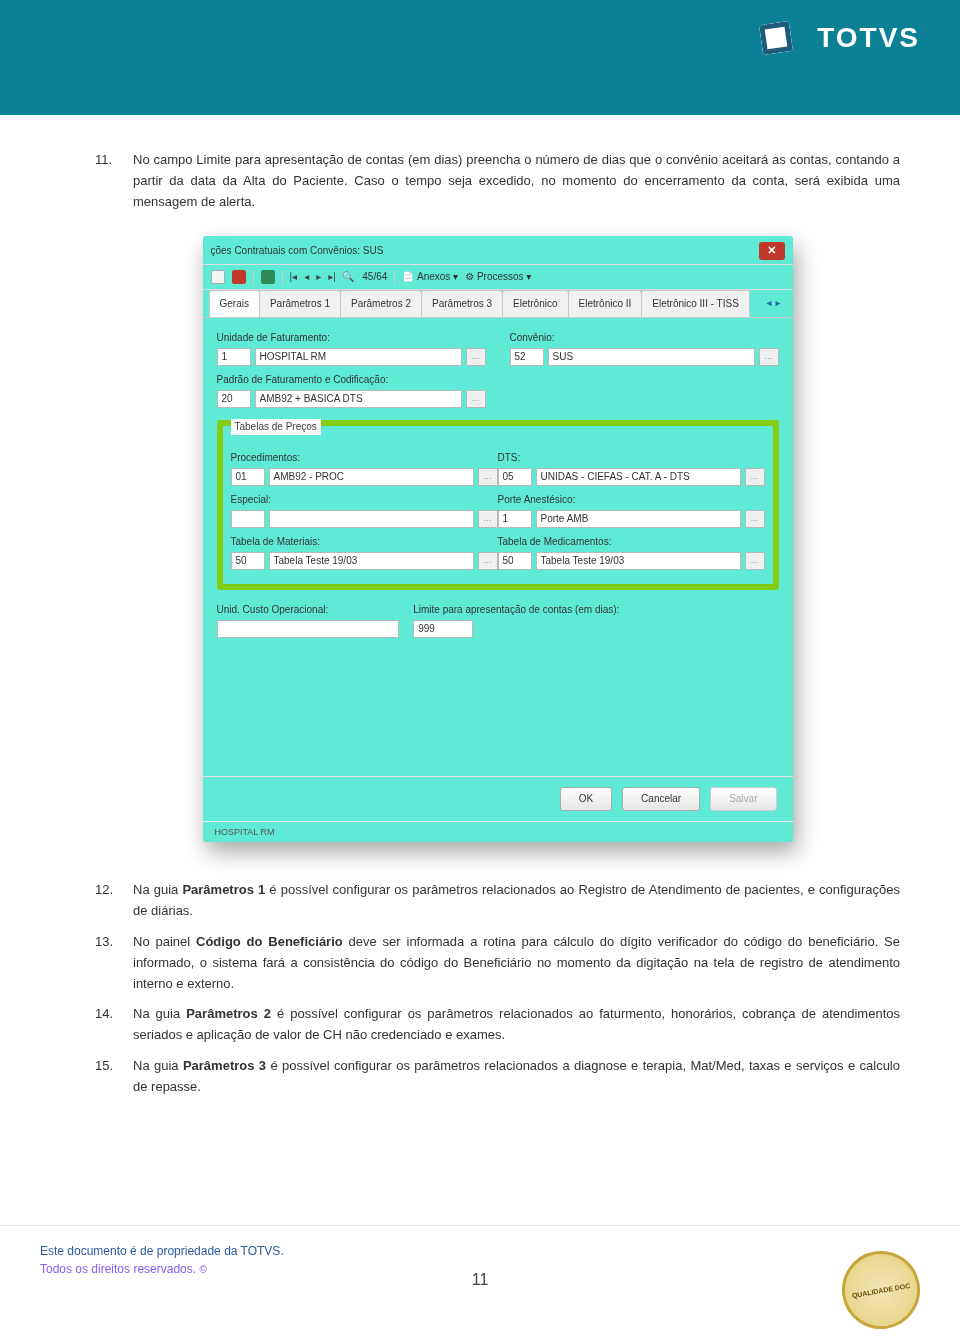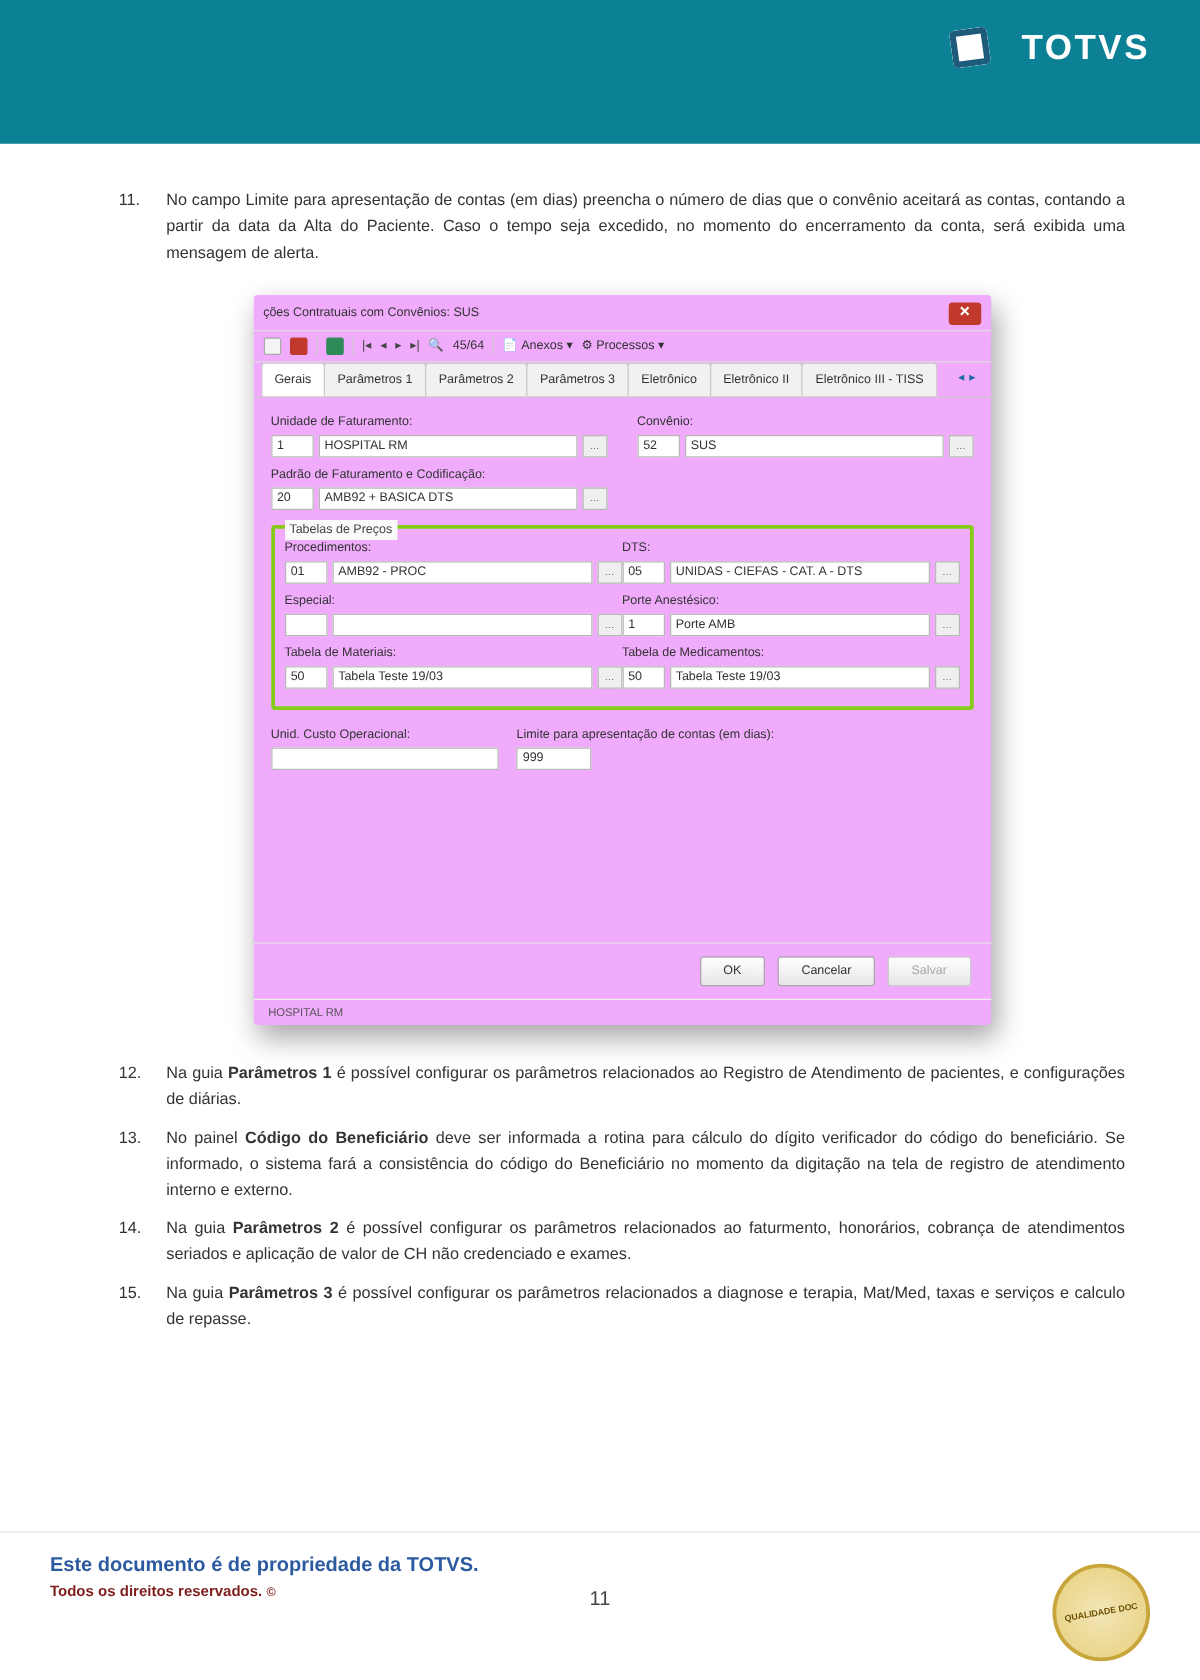--- a/index.html
+++ b/index.html
@@ -6,21 +6,21 @@
 .page{width:960px;height:1344px;position:relative;overflow:hidden}
 .topband{background:#0c8196;height:115px;position:relative}
 .logo{position:absolute;right:40px;top:22px;display:flex;align-items:center;gap:26px}
 .logo-cube{width:30px;height:30px;background:#fff;border-radius:4px;position:relative;transform:rotate(-8deg);box-shadow:inset 0 0 0 5px #1d5b7a}
 .logo-text{font-weight:bold;color:#fff;font-size:28px;letter-spacing:2px}
 .body{padding:35px 60px 0 95px;font-size:13px;line-height:1.6;color:#333}
 .li{display:flex;margin-bottom:10px}
 .ln{width:30px;flex:none;text-align:left;padding-right:8px}
 .lt{flex:1;text-align:justify}
 .lt b{font-weight:bold}
-.sshot{margin:24px auto 28px;width:590px;background:#f0abfc;border-radius:3px;box-shadow:4px 10px 22px rgba(0,0,0,.35);font-size:10px;color:#333}
+.sshot{margin:24px auto 38px;width:590px;background:#5eead4;border-radius:3px;box-shadow:4px 10px 22px rgba(0,0,0,.35);font-size:10px;color:#333}
 .ttl{display:flex;justify-content:space-between;align-items:center;padding:6px 8px 4px;border-bottom:1px solid #ddd}
 .close{background:#c0392b;color:#fff;border-radius:3px;padding:0 8px;font-weight:bold;font-size:11px}
 .tbar{display:flex;align-items:center;gap:7px;padding:4px 8px;border-bottom:1px solid #dadada}
 .micon{width:12px;height:12px;display:inline-block;border:1px solid #aaa;background:#f4f4f4;border-radius:2px}
 .micon.g{background:#2e8b57;border-color:#2e8b57}
 .micon.r{background:#c0392b;border-color:#c0392b}
 .sep{width:1px;height:14px;background:#ccc}
 .tabs{display:flex;border-bottom:1px solid #c9c9c9;padding:0 6px}
 .tab{padding:5px 10px;border:1px solid #c9c9c9;border-bottom:none;background:#f1f1f1;margin-right:-1px;font-size:10px;white-space:nowrap;border-top-left-radius:3px;border-top-right-radius:3px}
 .tab.active{background:#fff;font-weight:normal}
@@ -28,31 +28,31 @@
 .tabs-right span{font-size:10px}
 .form{padding:8px 14px 12px;display:grid;grid-template-columns:1fr 1fr;column-gap:24px}
 .lbl{font-size:10px;color:#333;margin-top:4px}
 .lbl.b{font-weight:normal}
 .row{display:flex;gap:4px;align-items:center;margin:2px 0 6px}
 .inp{border:1px solid #b8b8b8;background:#fff;height:16px;padding:0 4px;font-size:10px;display:flex;align-items:center}
 .inp.sm{width:24px}
 .inp.lg{flex:1}
 .btn3{width:18px;height:16px;border:1px solid #b8b8b8;background:#efefef;display:flex;align-items:center;justify-content:center;font-size:8px;color:#666}
 .full{grid-column:1/3}
-.gb{border:3px solid #84cc16;border-radius:3px;padding:4px 8px 8px;position:relative;margin-top:6px}
+.gb{border:6px solid #84cc16;border-radius:3px;padding:20px 8px 8px;position:relative;margin-top:6px}
 .gb-title{position:absolute;top:-7px;left:8px;background:#fafafa;padding:0 4px;font-size:10px;color:#444}
 .g2{display:grid;grid-template-columns:1fr 1fr;}
 .bigspace{height:120px}
 .dbtns{display:flex;justify-content:flex-end;gap:10px;padding:10px 16px;border-top:1px solid #e0e0e0}
 .dbtn{border:1px solid #aaa;background:linear-gradient(#fff,#e6e6e6);border-radius:3px;padding:3px 18px;font-size:10px}
 .dbtn.dis{color:#aaa;border-color:#ccc}
 .frag{padding:3px 12px;font-size:9px;color:#555;border-top:1px solid #eee}
 .footer{position:absolute;left:0;right:0;bottom:0;height:100px;border-top:1px solid #e5e5e5;padding:18px 40px 0}
-.ft1{color:#2c5aa0;font-weight:bold;font-size:16px}
-.ft2{color:#7f1d1d;font-weight:bold;font-size:12px;margin-top:4px}
+.ft1{color:#2c5aa0;font-weight:normal;font-size:12px}
+.ft2{color:#8b5cf6;font-weight:normal;font-size:12px;margin-top:4px}
 .circc{font-size:10px}
 .pnum{position:absolute;left:50%;transform:translateX(-50%);bottom:55px;font-size:16px;color:#444}
 .seal{position:absolute;right:40px;bottom:15px;width:72px;height:72px;border-radius:50%;border:3px solid #c8a53a;background:radial-gradient(#f3e6b8,#e6cf7a);display:flex;align-items:center;justify-content:center;transform:rotate(-10deg)}
 .seal-in{font-size:7px;font-weight:bold;color:#6b4e00;text-align:center;line-height:1}
 .arrw{font-size:10px;color:#444}
 </style>
 </head>
 <body>
 <div class="page">
   <div class="topband">

